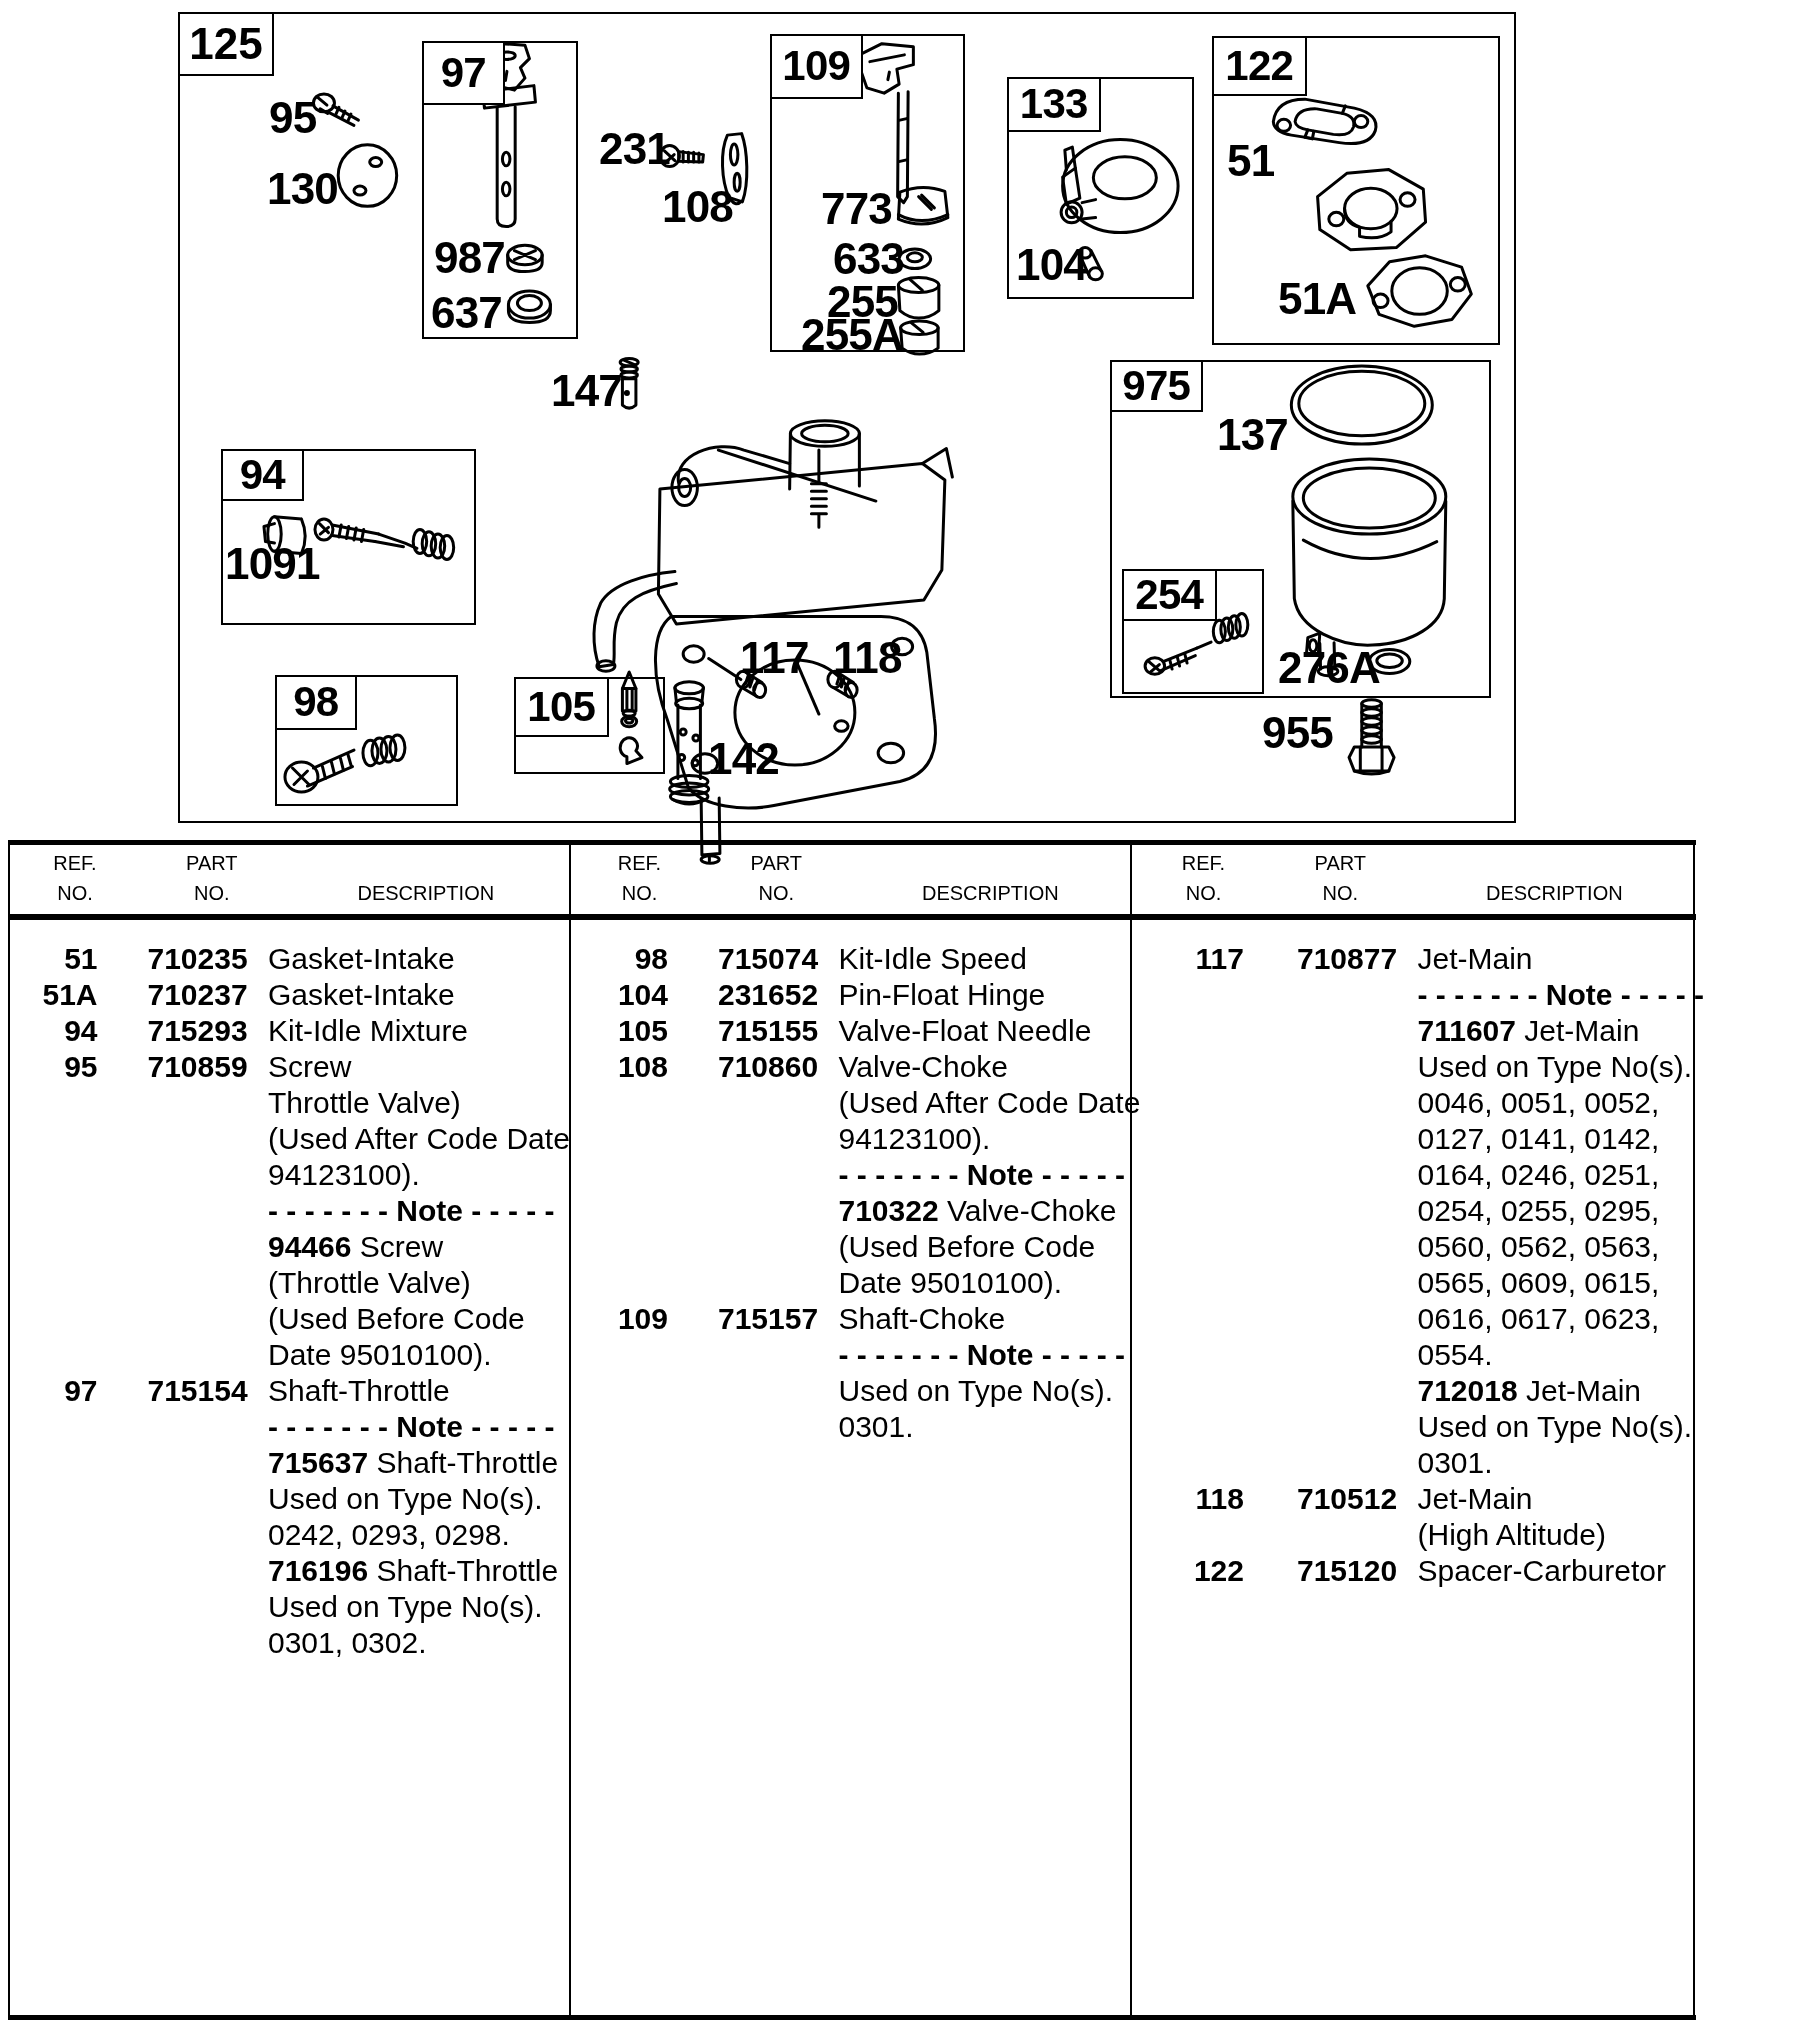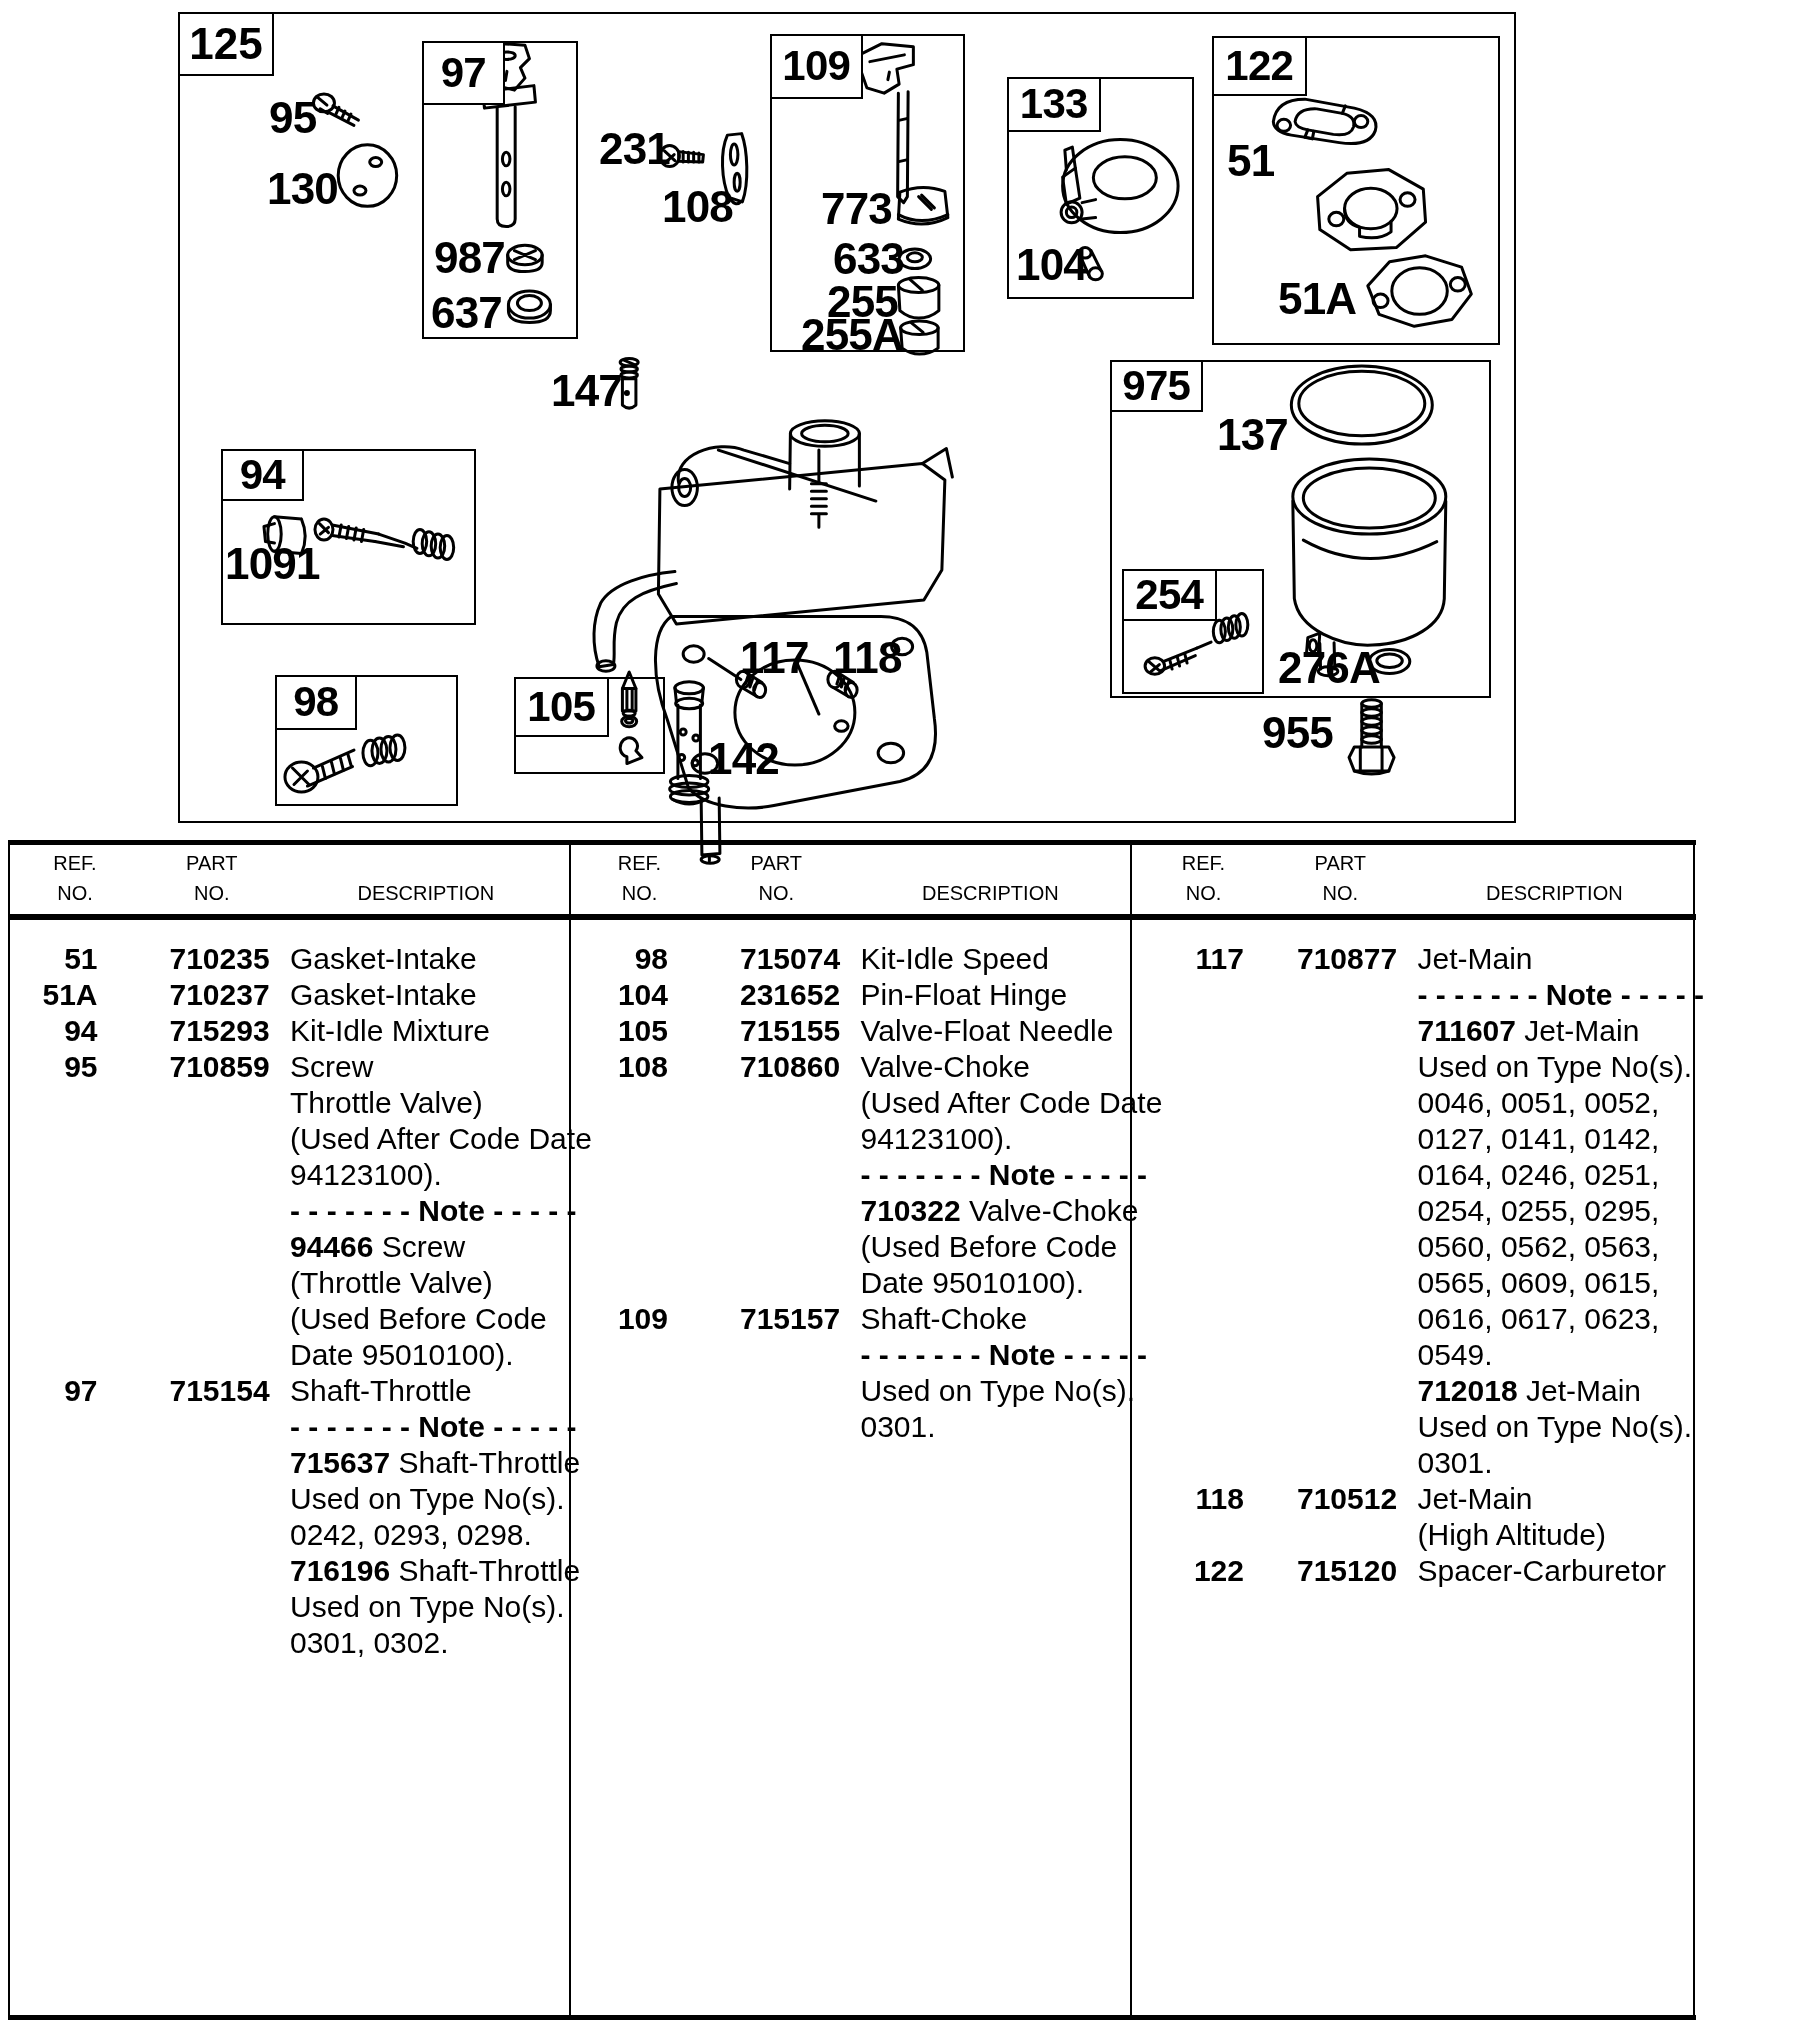--- a/index.html
+++ b/index.html
@@ -10,21 +10,21 @@
   .sub{position:absolute;top:-2.3px;left:-2.3px;border:2.3px solid #000;display:flex;align-items:center;justify-content:center;font-weight:700;font-size:42px;background:#fff;letter-spacing:-0.8px}
   .callout{position:absolute;font-weight:700;font-size:44px;line-height:1;letter-spacing:-0.8px;white-space:nowrap}
   .lblbox{position:absolute;border:2.3px solid #000;display:flex;align-items:center;justify-content:center;font-weight:700;font-size:44px;background:#fff}
   svg.art{position:absolute;left:0;top:0;pointer-events:none}
   .art *{vector-effect:non-scaling-stroke}
   
   .tline{position:absolute;background:#000}
   .tcol{position:absolute;top:941px;font-size:30px;line-height:36px;white-space:nowrap}
   .trow{display:flex;height:36px;align-items:baseline}
   .tref{flex:0 0 90px;text-align:right;font-weight:700}
-  .tpart{flex:0 0 113px;margin-left:72px;font-weight:700}
+  .tpart{flex:0 0 113px;margin-left:50px;font-weight:700}
   .tdesc{flex:1 1 auto;padding-left:7.5px}
   .tdesc .bold,.bold{font-weight:700}
   .thead{position:absolute;top:848px;font-size:20px;line-height:30px;font-weight:400;white-space:nowrap}
   .hrow{display:flex;height:30px}
   .href{flex:0 0 135px;text-align:center}
   .hpart{flex:0 0 113px;margin-left:12.8px;text-align:center}
   .hdesc{flex:0 0 300px;text-align:center;padding-left:7.5px}
   .c3 .tref{flex-basis:113px}
   .c3 .tpart{margin-left:53px}
 </style>
@@ -646,21 +646,21 @@
         <span class="tdesc"><span>0565, 0609, 0615,</span></span>
       </div>
       <div class="trow">
         <span class="tref"></span>
         <span class="tpart"></span>
         <span class="tdesc"><span>0616, 0617, 0623,</span></span>
       </div>
       <div class="trow">
         <span class="tref"></span>
         <span class="tpart"></span>
-        <span class="tdesc"><span>0549.</span></span>
+        <span class="tdesc"><span>0554.</span></span>
       </div>
       <div class="trow">
         <span class="tref"></span>
         <span class="tpart"></span>
         <span class="tdesc"><span class="bold">712018</span><span> Jet-Main</span></span>
       </div>
       <div class="trow">
         <span class="tref"></span>
         <span class="tpart"></span>
         <span class="tdesc"><span>Used on Type No(s).</span></span>

